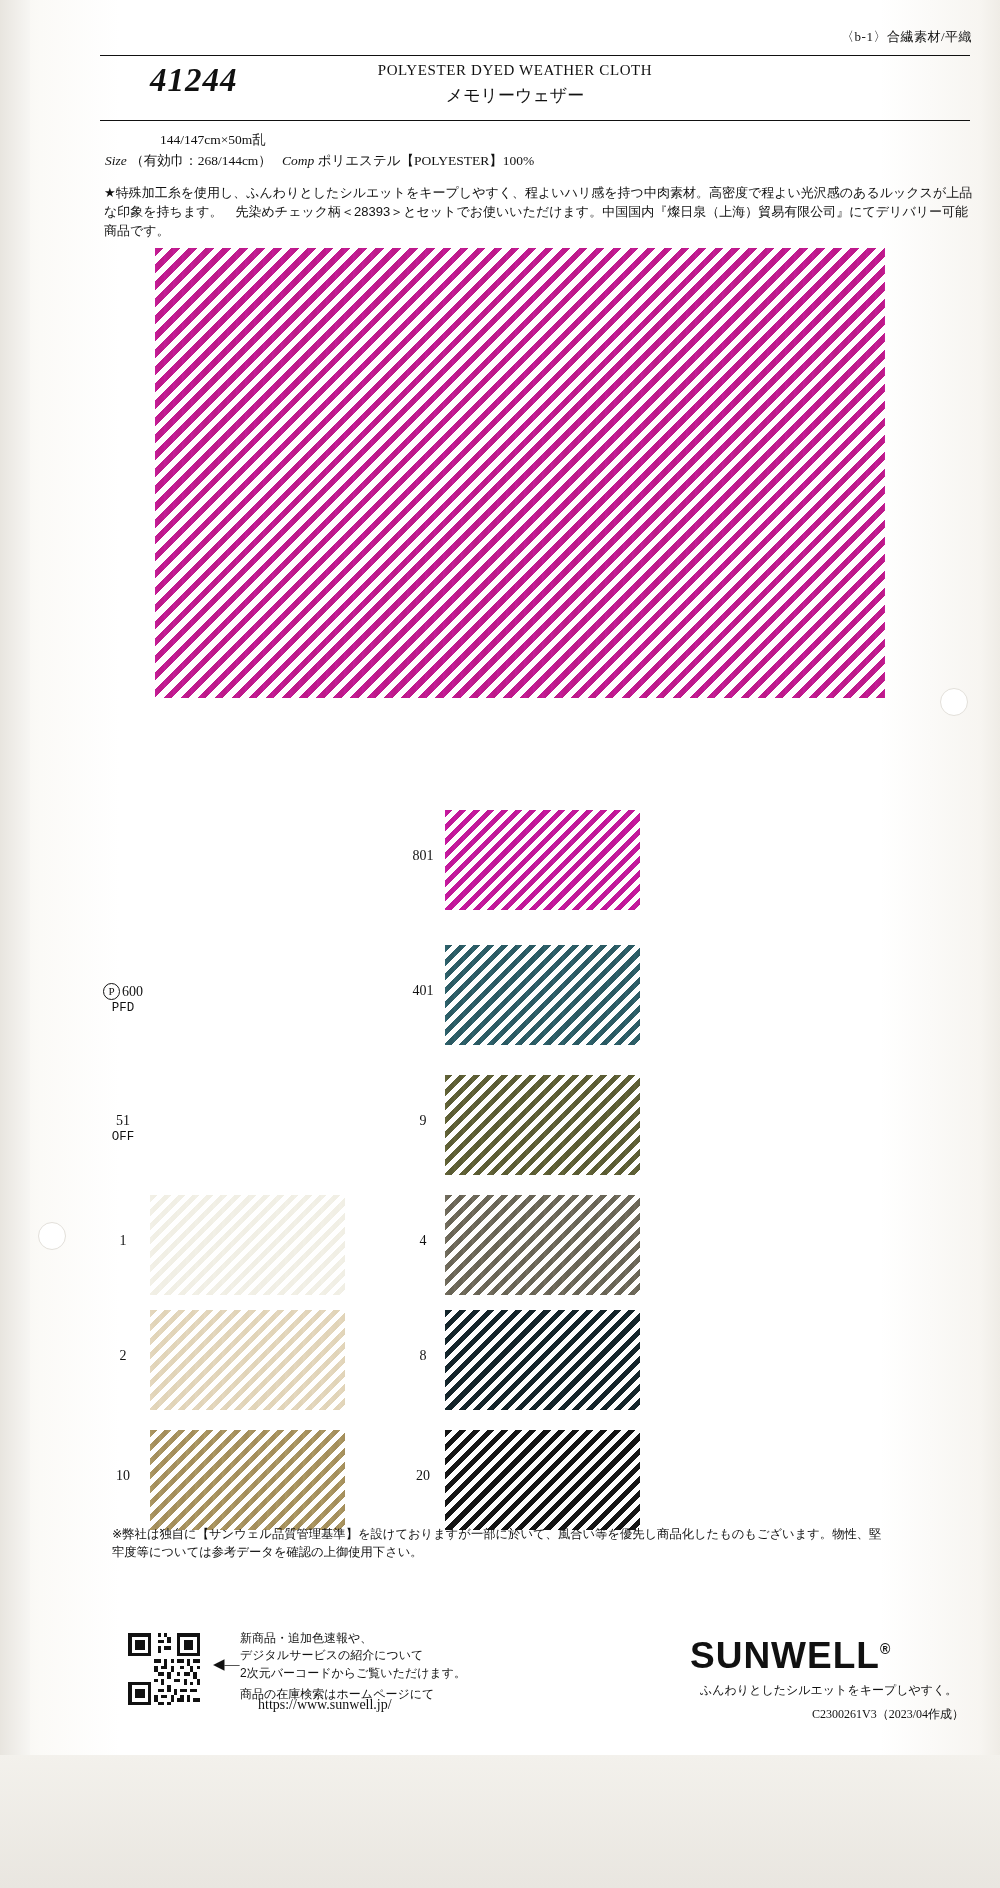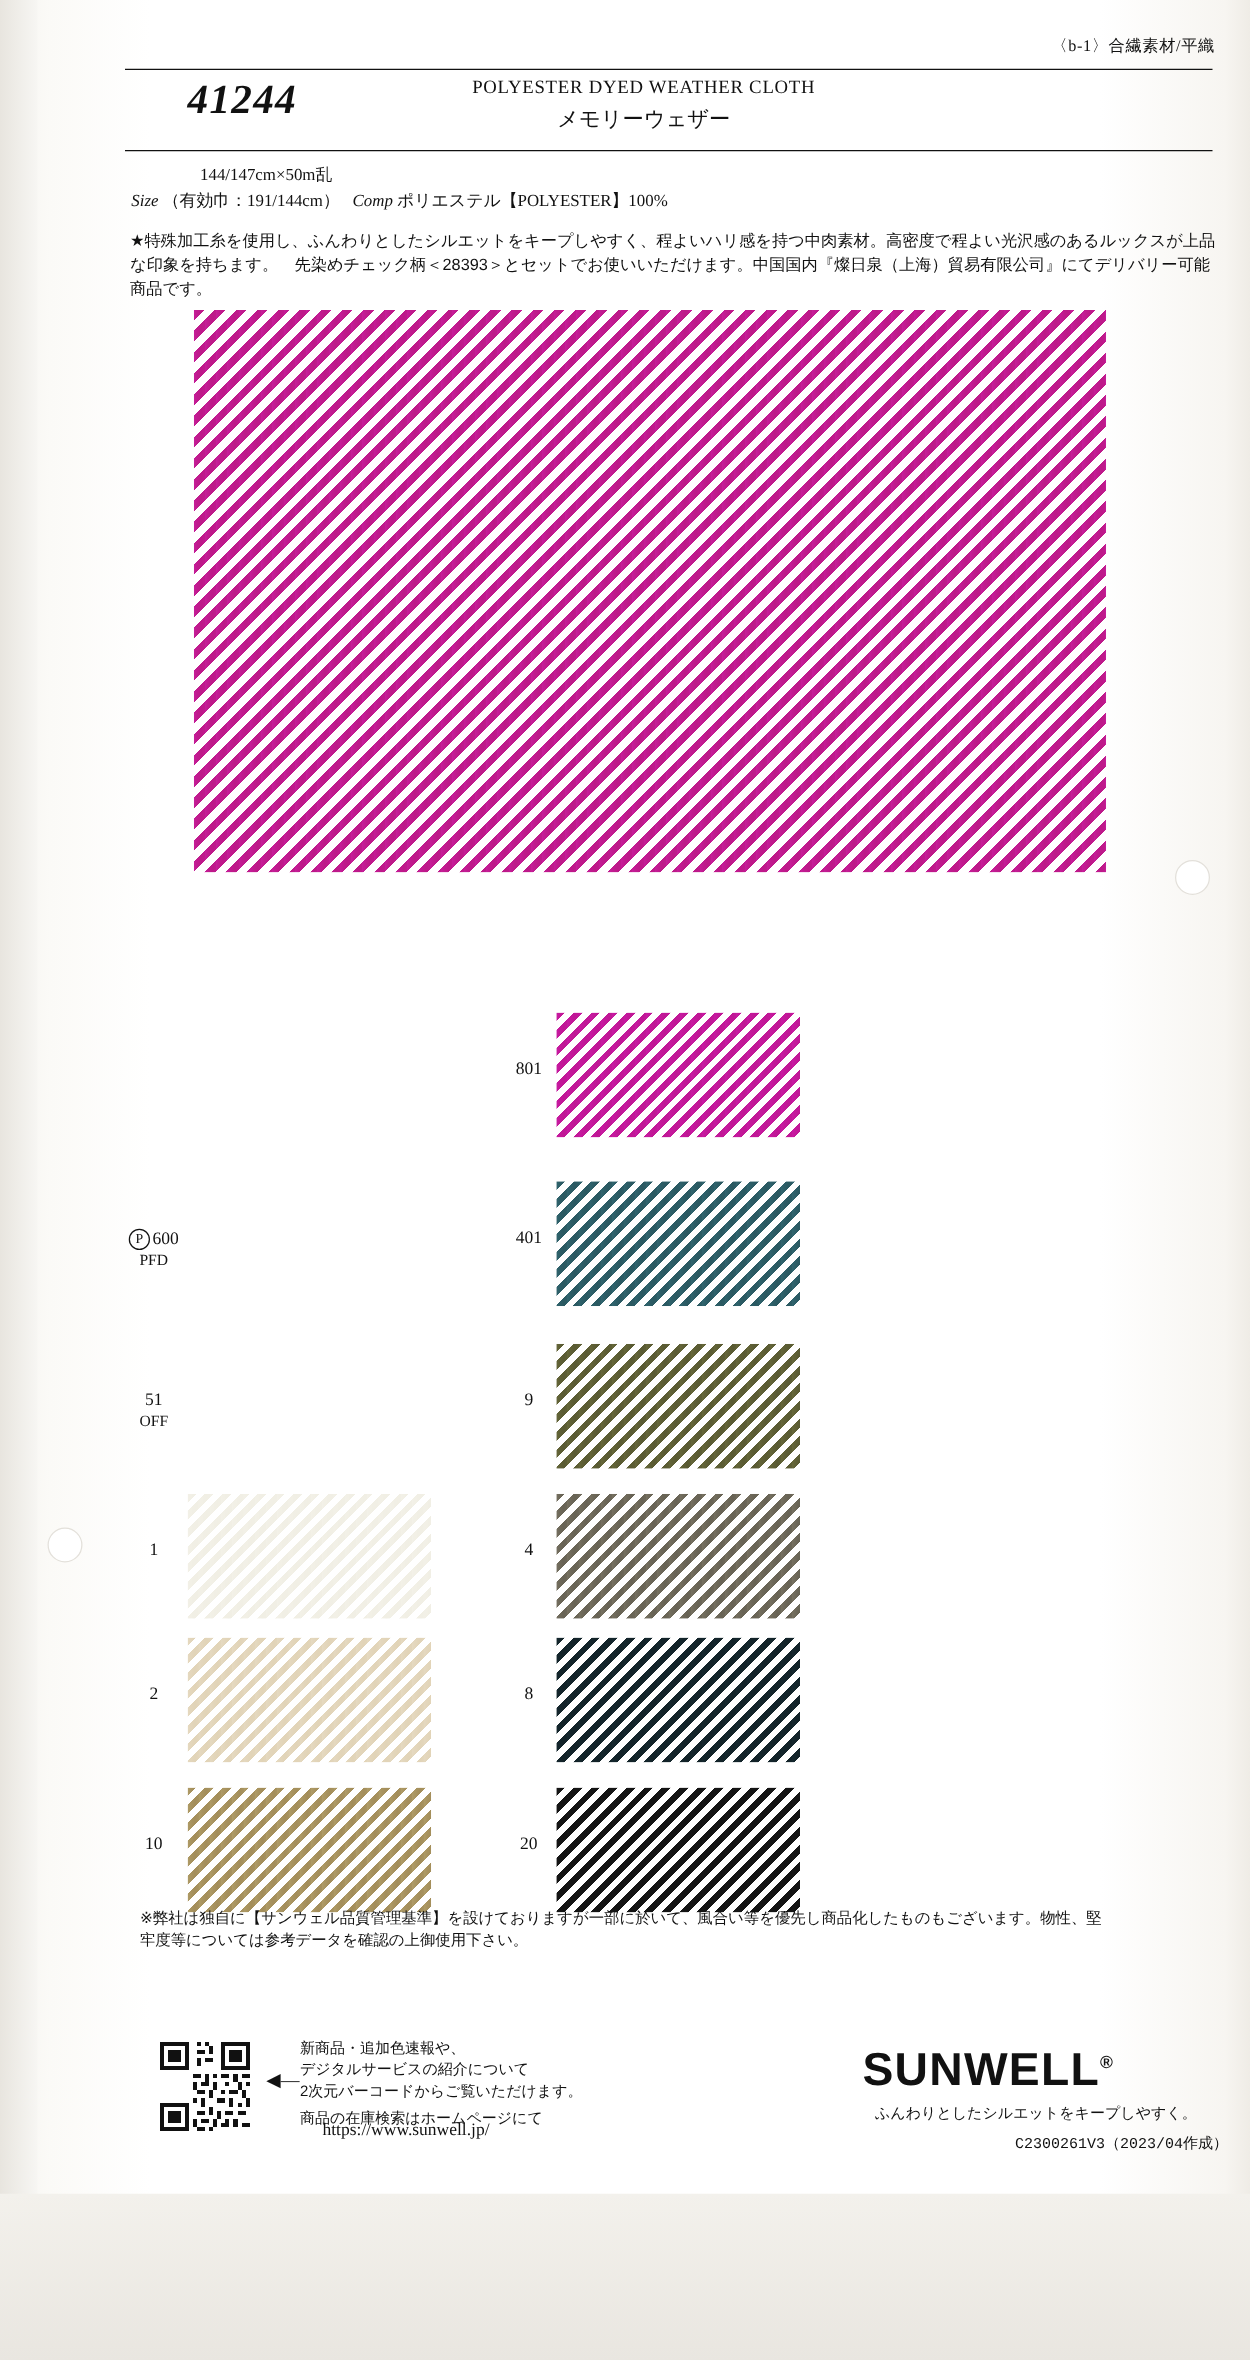--- a/index.html
+++ b/index.html
@@ -109,21 +109,21 @@
        rgba(255,255,255,0) 3px,
        rgba(0,0,0,.05) 6px,
        rgba(255,255,255,0) 9px);
     mix-blend-mode:overlay;
   }
   .chip-label{
     position:absolute;
     font-size:14px;text-align:center;
     font-family:"Liberation Serif",serif;
   }
-  .chip-label .sub{display:block;font-size:12.5px;margin-top:1px;}
+  .chip-label .sub{display:block;font-size:12.5px;margin-top:1px;font-family:Liberation Mono, monospace;}
   .pfd-circle{
     display:inline-block;width:15px;height:15px;border:1px solid #111;border-radius:50%;
     line-height:14px;text-align:center;font-size:11px;vertical-align:1px;margin-right:2px;
   }
 
   
   .notes{
     position:absolute;left:112px;top:1525px;width:780px;
     font-size:12.3px;line-height:1.5;
     font-family:"Liberation Sans","DejaVu Sans",sans-serif;
@@ -153,21 +153,21 @@
     font-size:37px;font-weight:bold;letter-spacing:1px;
     font-family:"Liberation Sans","DejaVu Sans",sans-serif;
   }
   .brand .reg{font-size:14px;vertical-align:14px;}
   .brand-sub{
     position:absolute;left:700px;top:1682px;font-size:12px;
     font-family:"Liberation Sans","DejaVu Sans",sans-serif;
   }
   .docid{
     position:absolute;left:812px;top:1706px;font-size:12px;
-    font-family:Liberation Mono, monospace;
+    font-family:Liberation Serif, serif;
   }
   .bottom-shadow{
     position:absolute;left:0;top:1755px;width:1000px;height:133px;
     background:linear-gradient(180deg,#f3f1ec,#e9e6e0);
   }
 </style>
 </head>
 <body>
 
 <div class="page">
@@ -176,21 +176,21 @@
 
   <div class="cat-tag">〈b-1〉合繊素材/平織</div>
   <div class="hdr-rule"></div>
   <div class="hdr-rule2"></div>
   <div class="code">41244</div>
   <div class="title-en">POLYESTER DYED WEATHER CLOTH</div>
   <div class="title-jp">メモリーウェザー</div>
   <div class="spec1">144/147cm×50m乱</div>
   <div class="spec2">
     <span class="it">Size</span>
-    <span>（有効巾：191/144cm）</span>
+    <span>（有効巾：268/144cm）</span>
     &nbsp;&nbsp;<span class="it">Comp</span>
     <span>ポリエステル【POLYESTER】100%</span>
   </div>
   <div class="desc">★特殊加工糸を使用し、ふんわりとしたシルエットをキープしやすく、程よいハリ感を持つ中肉素材。高密度で程よい光沢感のあるルックスが上品な印象を持ちます。　先染めチェック柄＜28393＞とセットでお使いいただけます。中国国内『燦日泉（上海）貿易有限公司』にてデリバリー可能商品です。</div>
 
   <div class="main-swatch">
     <div class="zig">
       <div class="swatch-body" id="main-sw" style="background: rgb(192, 26, 142);">
         <div class="swatch-tex"></div>
       </div>

